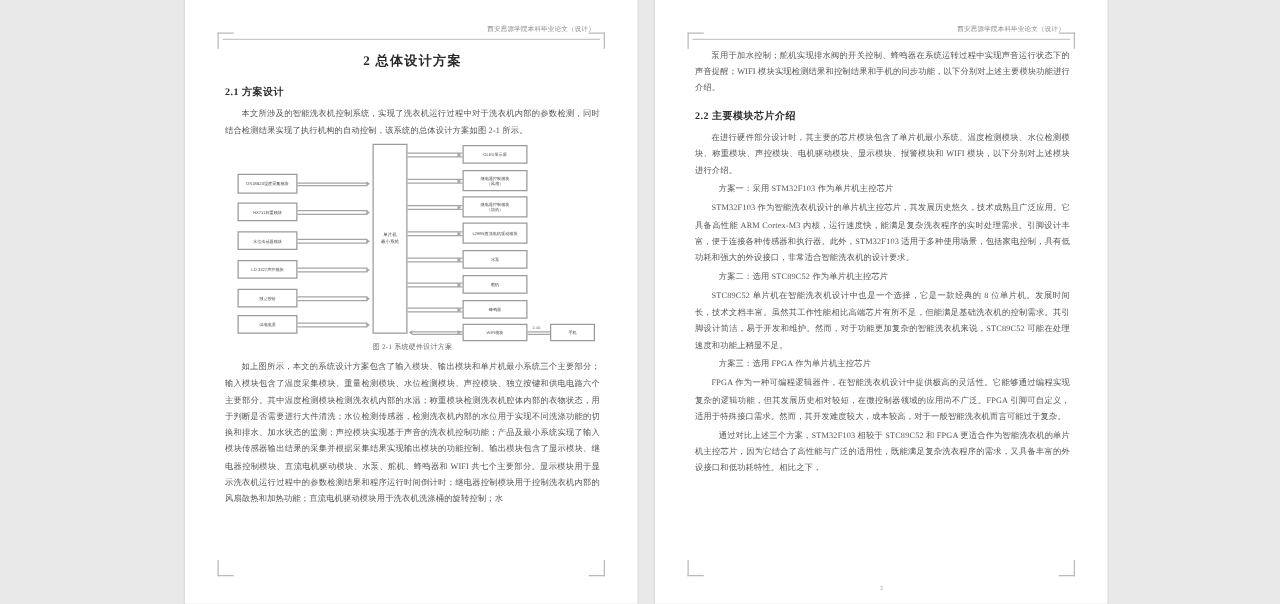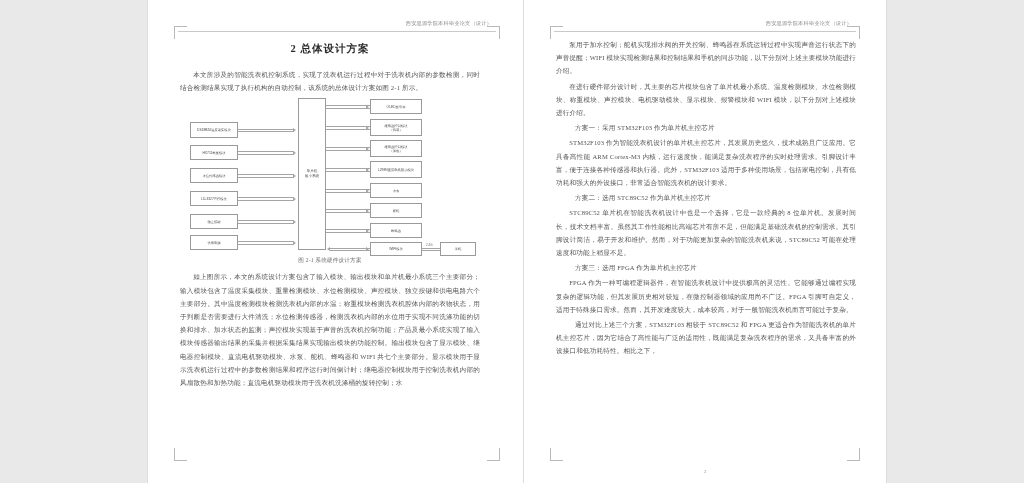--- a/index.html
+++ b/index.html
@@ -20,21 +20,21 @@
     background: #e9e9e9;
   }
   .page {
     position: absolute;
     top: 0;
     width: 362px;
     height: 483px;
     background: #ffffff;
     box-shadow: 0 0 0 1px #dcdcdc;
   }
-  .page-left  { left: 148px; padding-left: 16px; }
+  .page-left  { left: 148px; }
   .page-right { left: 524px; }
 
   .gutter {
     position: absolute;
     top: 0;
     left: 510px;
     width: 14px;
     height: 483px;
     background: #e9e9e9;
   }
@@ -207,20 +207,21 @@
     <div class="corner bl" style="bottom:22px;left:26px;"></div>
     <div class="corner br" style="bottom:22px;right:26px;"></div>
 
     <div class="running-head">西安思源学院本科毕业论文（设计）</div>
     <div class="header-rule"></div>
 
     <div class="body">
 
       <div class="chapter-title">2  总体设计方案</div>
 
+      <div class="h2">2.1  方案设计</div>
 
       <p class="para">本文所涉及的智能洗衣机控制系统，实现了洗衣机运行过程中对于洗衣机内部的参数检测，同时结合检测结果实现了执行机构的自动控制，该系统的总体设计方案如图 2-1 所示。</p>
 
       <div class="diagram">
 
         <div class="mcu" style="left:118px;top:2px;width:28px;height:152px;">
           <span style="writing-mode:horizontal-tb;">单片机<br>最小系统</span>
         </div>
 
         <div class="dbox" style="left:10px;top:26px;width:48px;height:16px;">
@@ -317,20 +318,21 @@
     <div class="corner tr" style="top:26px;right:26px;"></div>
     <div class="corner bl" style="bottom:22px;left:26px;"></div>
     <div class="corner br" style="bottom:22px;right:26px;"></div>
 
     <div class="running-head">西安思源学院本科毕业论文（设计）</div>
     <div class="header-rule"></div>
 
     <div class="body">
       <p class="para" style="margin-top:2px;">泵用于加水控制；舵机实现排水阀的开关控制、蜂鸣器在系统运转过程中实现声音运行状态下的声音提醒；WIFI 模块实现检测结果和控制结果和手机的同步功能，以下分别对上述主要模块功能进行介绍。</p>
 
+      <div class="h2">2.2  主要模块芯片介绍</div>
       <p class="para">在进行硬件部分设计时，其主要的芯片模块包含了单片机最小系统、温度检测模块、水位检测模块、称重模块、声控模块、电机驱动模块、显示模块、报警模块和 WIFI 模块，以下分别对上述模块进行介绍。</p>
 
 
       <p class="para sub">方案一：采用 STM32F103 作为单片机主控芯片</p>
       <p class="para">STM32F103 作为智能洗衣机设计的单片机主控芯片，其发展历史悠久，技术成熟且广泛应用。它具备高性能 ARM Cortex-M3 内核，运行速度快，能满足复杂洗衣程序的实时处理需求。引脚设计丰富，便于连接各种传感器和执行器。此外，STM32F103 适用于多种使用场景，包括家电控制，具有低功耗和强大的外设接口，非常适合智能洗衣机的设计要求。</p>
 
       <p class="para sub">方案二：选用 STC89C52 作为单片机主控芯片</p>
       <p class="para">STC89C52 单片机在智能洗衣机设计中也是一个选择，它是一款经典的 8 位单片机。发展时间长，技术文档丰富。虽然其工作性能相比高端芯片有所不足，但能满足基础洗衣机的控制需求。其引脚设计简洁，易于开发和维护。然而，对于功能更加复杂的智能洗衣机来说，STC89C52 可能在处理速度和功能上稍显不足。</p>
 
       <p class="para sub">方案三：选用 FPGA 作为单片机主控芯片</p>

